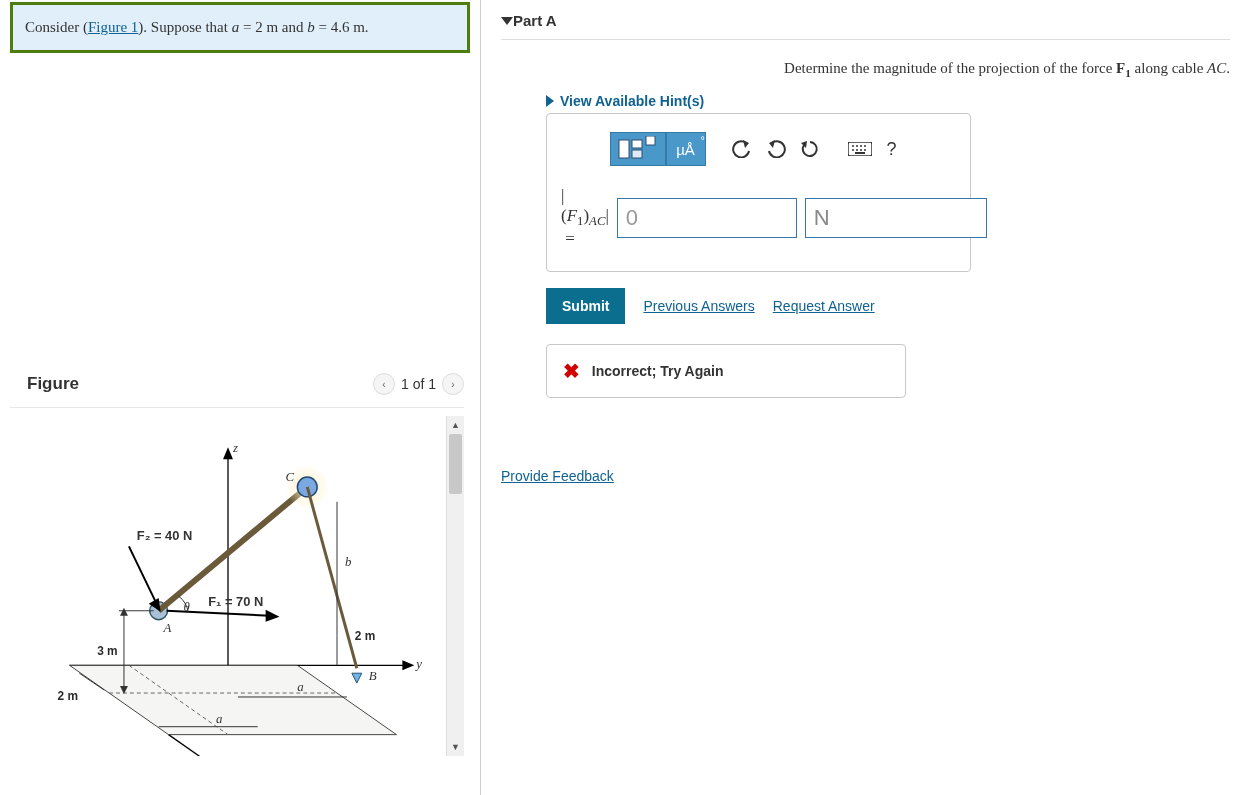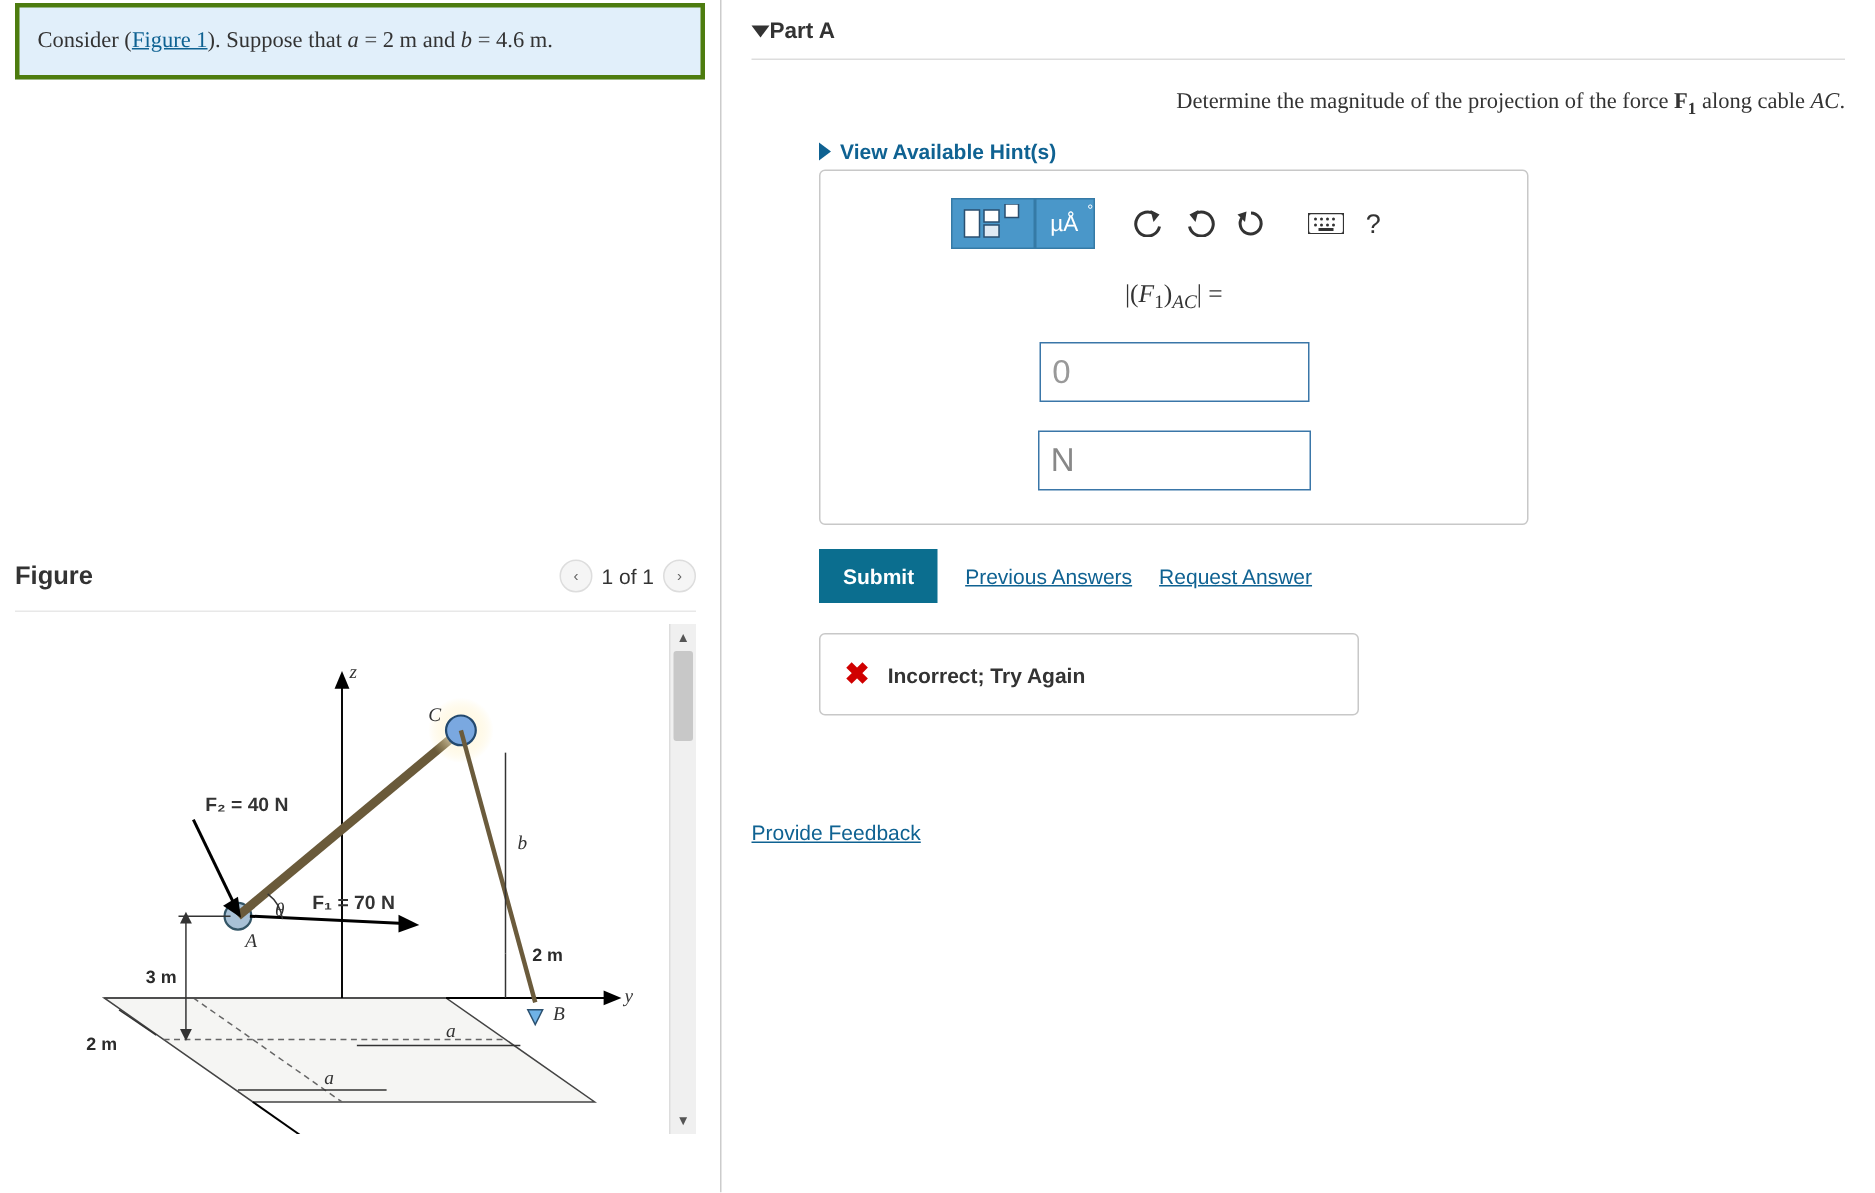--- a/index.html
+++ b/index.html
@@ -38,21 +38,21 @@
     margin-top: 320px;
     padding-right: 6px;
   }
   .figure-header {
     display: flex;
     justify-content: space-between;
     align-items: center;
     padding-bottom: 12px;
     border-bottom: 1px solid #e8e8e8;
   }
-  .figure-title { font-weight: bold; font-size: 17px; color: #333; }
+  .figure-title { font-weight: bold; font-size: 17px; color: #333; margin-left: 17px; }
   .figure-nav { display: flex; align-items: center; gap: 6px; }
   .nav-btn {
     width: 22px; height: 22px; border-radius: 50%;
     background: #f5f5f5; border: 1px solid #ddd;
     display: inline-flex; align-items: center; justify-content: center;
     font-size: 10px; color: #666;
   }
   .figure-body {
     display: flex;
     margin-top: 8px;
@@ -101,41 +101,41 @@
   .caret-right {
     width:0; height:0; border-top:6px solid transparent; border-bottom:6px solid transparent;
     border-left: 8px solid #0F6292;
   }
   .hint-link { color:#0F6292; font-weight: bold; text-decoration: none; cursor:pointer; }
 
   .answer-box {
     border: 1px solid #c8c8c8;
     border-radius: 4px;
     margin-left: 45px;
-    width: 473px;
+    width: 425px;
     padding: 18px 14px 22px 14px;
   }
   .toolbar {
     display:flex; justify-content:center; align-items:center; gap: 2px;
     margin-bottom: 20px;
   }
   .tool-group { display:flex; gap:0; }
   .tool-btn {
     width: 32px; height: 34px; border: 1px solid #999;
     display:flex; align-items:center; justify-content:center;
     font-size: 15px; color:#333;
     background:#f1f1f1;
     position:relative;
   }
   .tool-btn.templates { width:56px; background:#4a97c9; border-color:#357aa6; }
   .tool-btn.ma { width:40px; background:#4a97c9; color:#fff; font-size: 15px; border-color:#357aa6; }
   .tool-btn svg { display:block; }
   .toolbar .sp { width: 16px; }
 
-  .answer-row { display:flex; align-items:center; gap: 19px; justify-content:flex-start;flex-direction:column; }
+  .answer-row { display:flex; align-items:center; gap: 8px; justify-content:flex-start; }
   .answer-label { font-family:'Times New Roman',serif; font-size:17px; }
   .value-input, .unit-input {
     height: 40px; border:1px solid #3a76a8; font-size: 22px; padding: 2px 8px;
     color:#999; background:#fff;
   }
   .value-input { width: 180px; }
   .unit-input { width: 182px; color:#888; }
 
   .actions { margin: 16px 0 0 45px; display:flex; align-items:center; gap: 18px; }
   .submit-btn {

